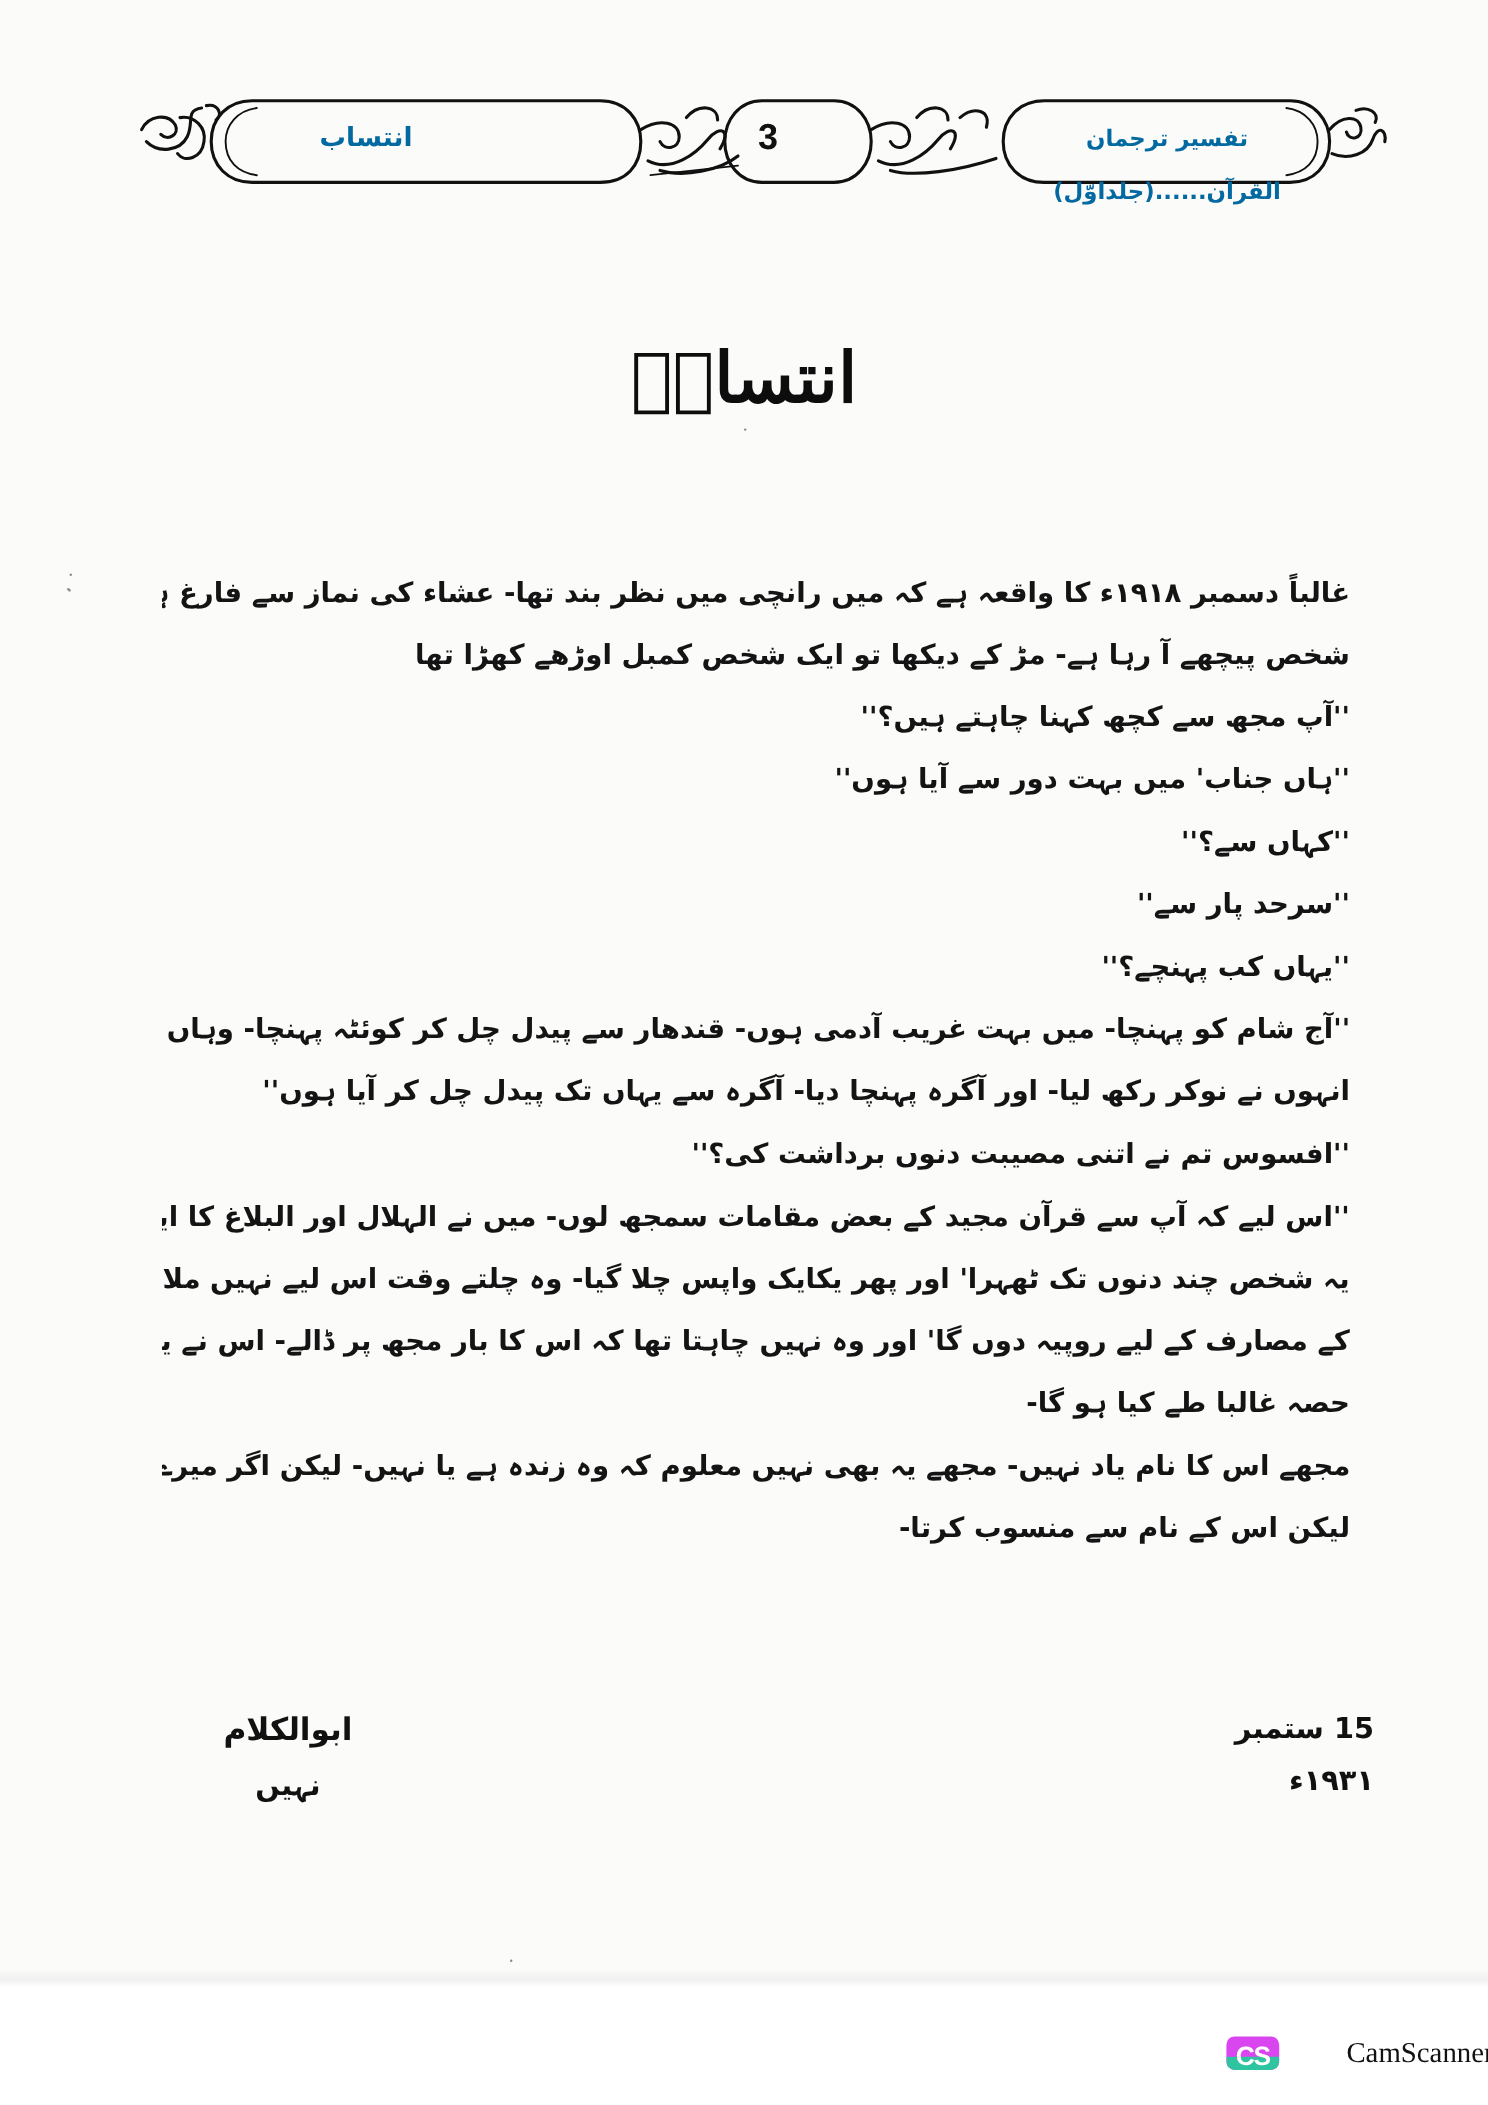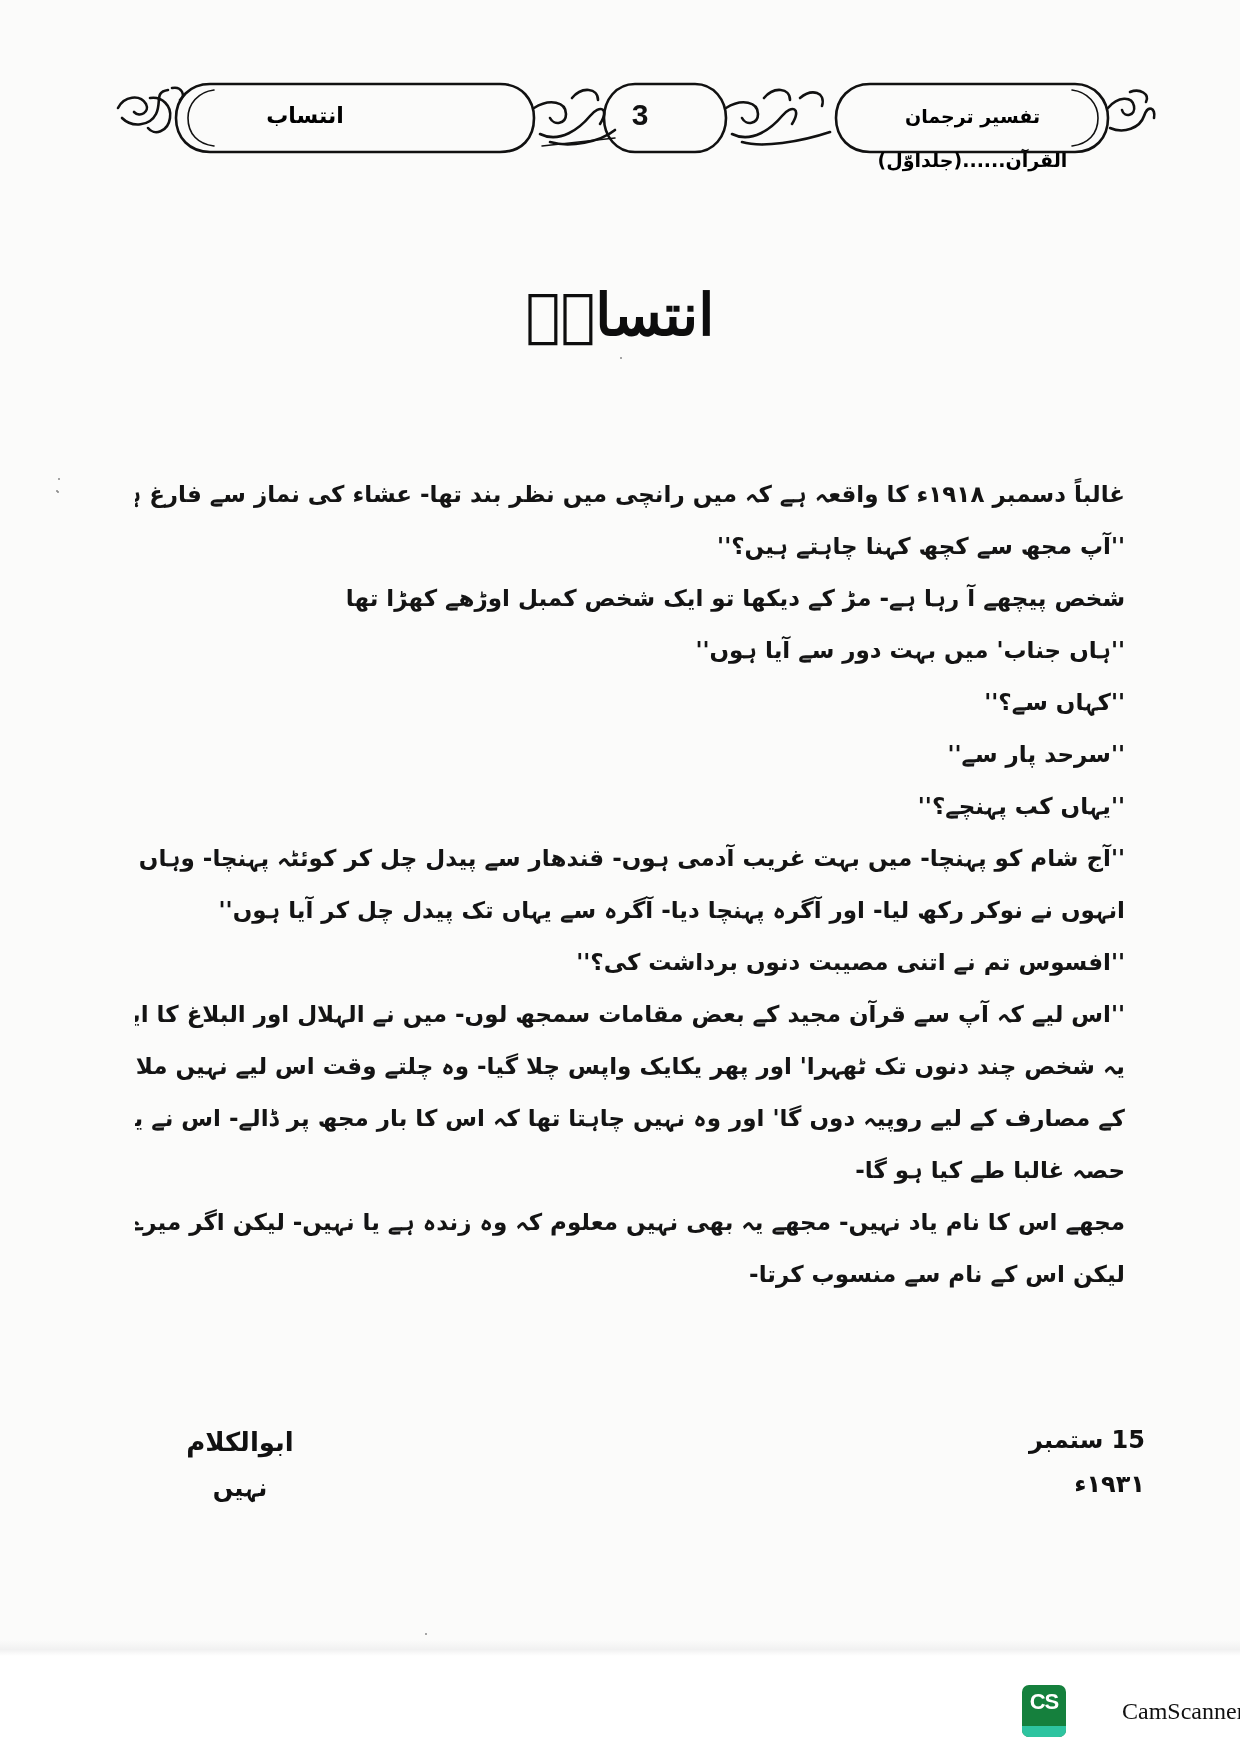--- a/index.html
+++ b/index.html
@@ -15,21 +15,21 @@
       background: linear-gradient(to bottom, #fbfbfa, #f1f1f1 60%, #ffffff);
     }
 
     
     .header {
       position: absolute; left: 110px; top: 78px; width: 1050px; height: 82px;
     }
     .header svg.ornament { position: absolute; left: 0; top: 0; width: 1050px; height: 82px; }
     .cartouche-text {
       position: absolute; top: 16px; height: 44px; line-height: 44px;
-      font-family: "DejaVu Sans", sans-serif; font-size: 22px; color: #000000;
+      font-family: "DejaVu Sans", sans-serif; font-size: 22px; color: #0369a1;
       text-align: center; direction: rtl; font-weight: bold;
     }
     .cartouche-left { left: 80px; width: 230px; }
     .cartouche-right { left: 755px; width: 215px; font-size: 19px; }
     .page-number {
       position: absolute; left: 490px; top: 12px; width: 80px; height: 50px;
       line-height: 50px; text-align: center;
       font-family: "Liberation Sans", sans-serif; font-size: 30px; font-weight: bold;
     }
 
@@ -67,22 +67,22 @@
     }
     .signature .name { font-size: 26px; line-height: 48px; }
     .signature .place { font-size: 24px; line-height: 44px; }
 
     
     .watermark {
       position: absolute; left: 1022px; top: 1688px; height: 46px;
       display: flex; align-items: center; gap: 8px;
     }
     .cs-logo {
-      width: 44px; height: 52px; border-radius: 7px; overflow: hidden; position: relative;
-      background: #15803d;
+      width: 44px; height: 28px; border-radius: 7px; overflow: hidden; position: relative;
+      background: #d946ef;
       padding-left: 32px;
     }
     .cs-logo .stripe { position: absolute; left: 0; bottom: 0; width: 44px; height: 11px; background: #2ec4a0; }
     .cs-logo .letters {
       position: absolute; left: 0; top: 4px; width: 44px; text-align: center;
       color: #fff; font-family: "Liberation Sans", sans-serif; font-weight: bold; font-size: 22px;
       letter-spacing: -1px;
     }
     .cs-label {
       font-family: "Liberation Serif", serif; font-size: 24px; color: #111; margin-left: 48px;
@@ -133,22 +133,22 @@
   </svg>
   <div class="cartouche-text cartouche-left">انتساب</div>
   <div class="page-number">3</div>
   <div class="cartouche-text cartouche-right">تفسیر ترجمان القرآن......(جلداوّل)</div>
 </div>
 
 <div class="title">انتسابؒ</div>
 
 <div class="body-text">
   <div class="line justify">غالباً دسمبر ۱۹۱۸ء کا واقعہ ہے کہ میں رانچی میں نظر بند تھا- عشاء کی نماز سے فارغ ہو کر مسجد سے نکلا تو مجھے محسوس ہوا' کوئی</div>
+  <div class="line">شخص پیچھے آ رہا ہے- مڑ کے دیکھا تو ایک شخص کمبل اوڑھے کھڑا تھا</div>
   <div class="line dialog">''آپ مجھ سے کچھ کہنا چاہتے ہیں؟''</div>
-  <div class="line">شخص پیچھے آ رہا ہے- مڑ کے دیکھا تو ایک شخص کمبل اوڑھے کھڑا تھا</div>
   <div class="line dialog">''ہاں جناب' میں بہت دور سے آیا ہوں''</div>
   <div class="line dialog">''کہاں سے؟''</div>
   <div class="line dialog">''سرحد پار سے''</div>
   <div class="line dialog">''یہاں کب پہنچے؟''</div>
   <div class="line justify">''آج شام کو پہنچا- میں بہت غریب آدمی ہوں- قندھار سے پیدل چل کر کوئٹہ پہنچا- وہاں چند ہم وطن سوداگر مل گئے تھے-</div>
   <div class="line">انہوں نے نوکر رکھ لیا- اور آگرہ پہنچا دیا- آگرہ سے یہاں تک پیدل چل کر آیا ہوں''</div>
   <div class="line dialog">''افسوس تم نے اتنی مصیبت دنوں برداشت کی؟''</div>
   <div class="line justify">''اس لیے کہ آپ سے قرآن مجید کے بعض مقامات سمجھ لوں- میں نے الہلال اور البلاغ کا ایک ایک حرف پڑھا ہے''</div>
   <div class="line justify">یہ شخص چند دنوں تک ٹھہرا' اور پھر یکایک واپس چلا گیا- وہ چلتے وقت اس لیے نہیں ملا کہ اسے اندیشہ تھا، میں اسے واپسی</div>
   <div class="line justify">کے مصارف کے لیے روپیہ دوں گا' اور وہ نہیں چاہتا تھا کہ اس کا بار مجھ پر ڈالے- اس نے یقیناً واپسی میں بھی مسافت کا بڑا</div>

